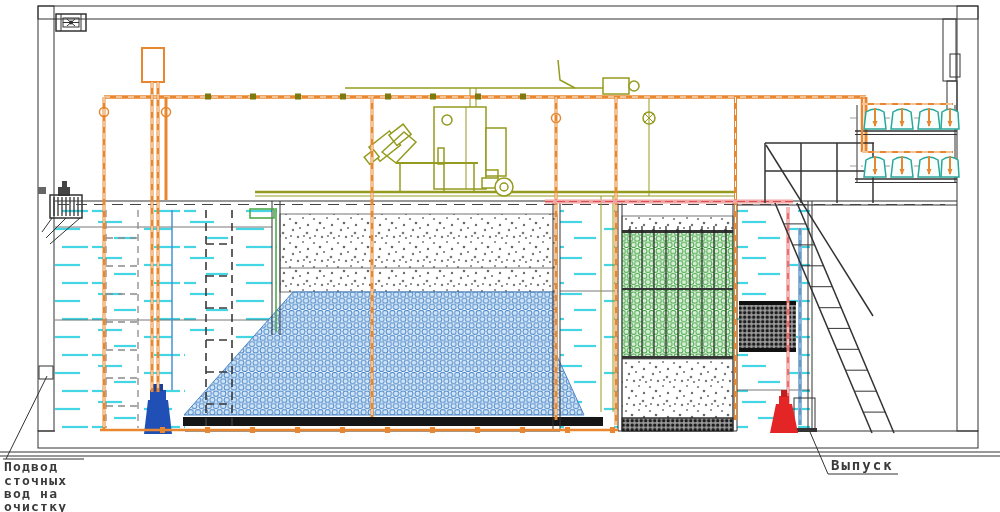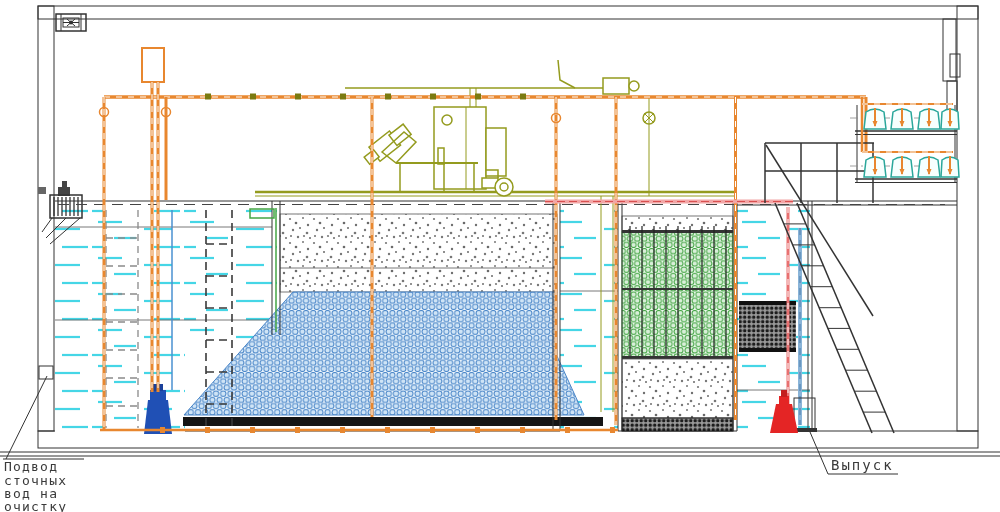--- a/index.html
+++ b/index.html
@@ -3,21 +3,21 @@
 <meta charset="utf-8">
 <style>
   :root{
     --pipe-orange:#e8872f; --equip-olive:#949b1e; --water-cyan:#45d6e6;
     --media-blue:#4a86c8; --media-green:#43a543; --pump-blue:#2050b5;
     --pump-red:#e42525; --pipe-pink:#e87070; --pipe-lightblue:#8ab4d8;
     --blower-teal:#2aa79b; --line-dark:#333333; --hatch-gray:#666666;
     --text-gray:#3a3a3a;
   }
   html,body{margin:0;padding:0;background:#fff;}
-  .canvas{position:relative;width:1000px;height:512px;background:#fff;overflow:hidden;}
+  .canvas{position:relative;width:1000px;height:512px;background:#fff;overflow:hidden;font-weight:bold;}
   svg{display:block}
   .ln{stroke:var(--line-dark);stroke-width:1;fill:none}
   .lnw15{stroke:var(--line-dark);stroke-width:1.5;fill:none}
   .ln2{stroke:#555;stroke-width:.8;fill:none}
   .dashlvl{stroke:#444;stroke-width:1;stroke-dasharray:11 7;fill:none}
   .dashdot{stroke:#888;stroke-width:.8;stroke-dasharray:8 3 2 3;fill:none}
   .po{stroke:var(--pipe-orange);fill:none}
   .pof{fill:none;stroke:var(--pipe-orange)}
   .wd{stroke:#fff;stroke-width:1;stroke-dasharray:6 6;fill:none}
   .ol{stroke:var(--equip-olive);fill:none;stroke-width:1.5}

